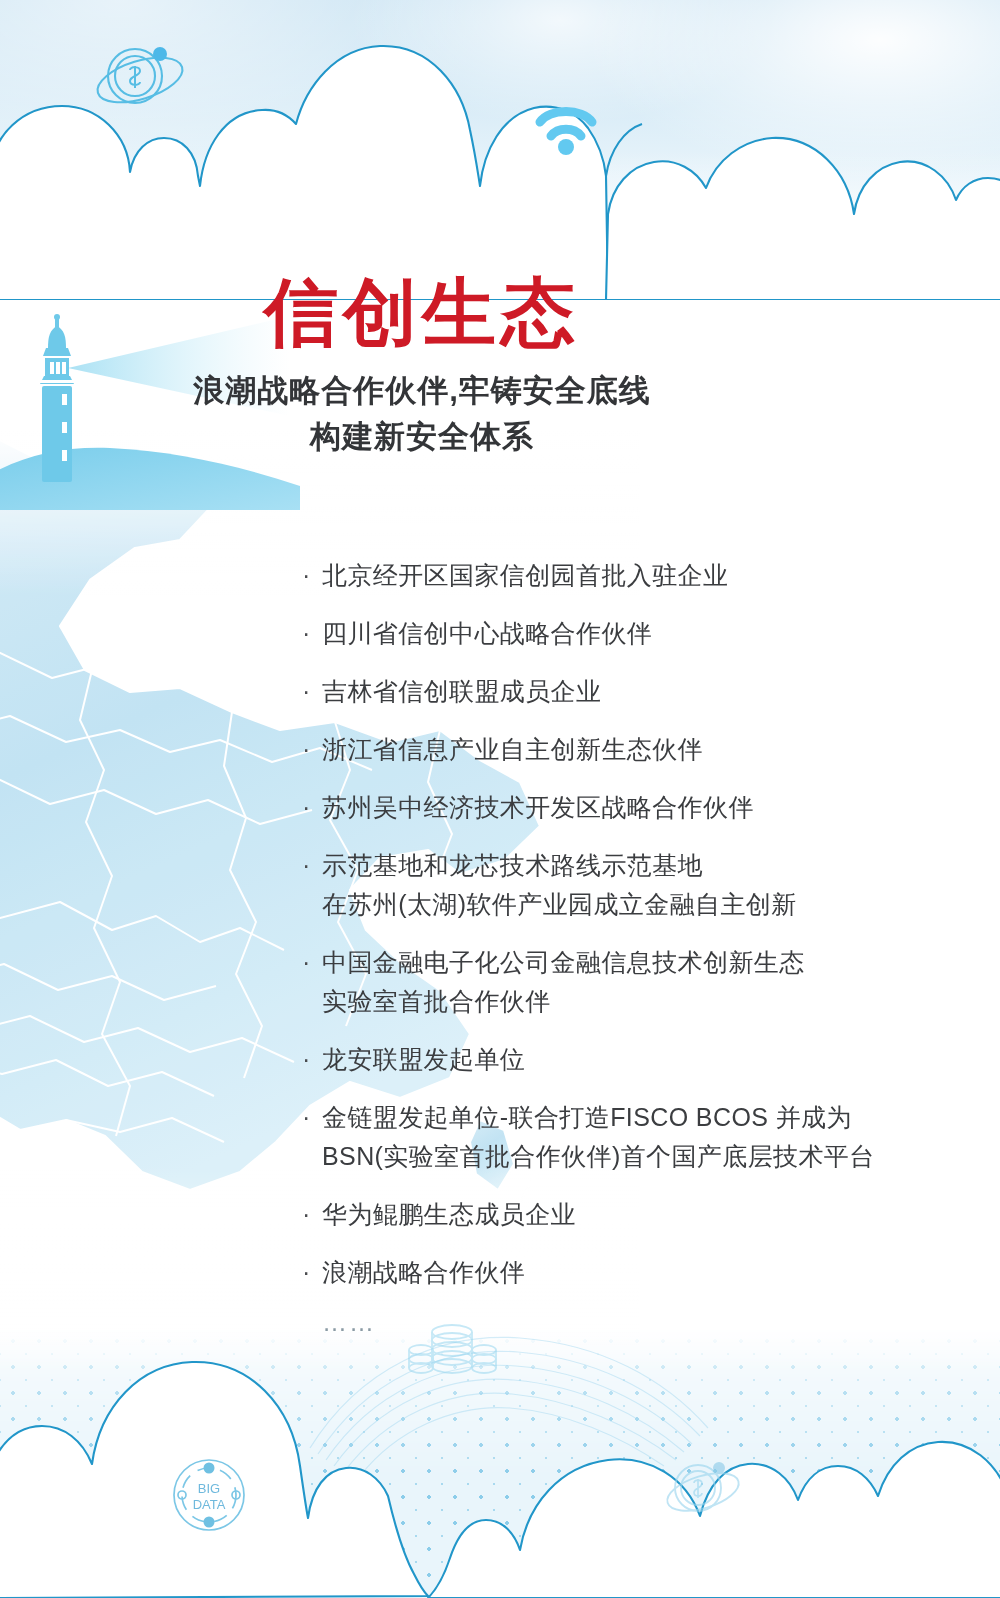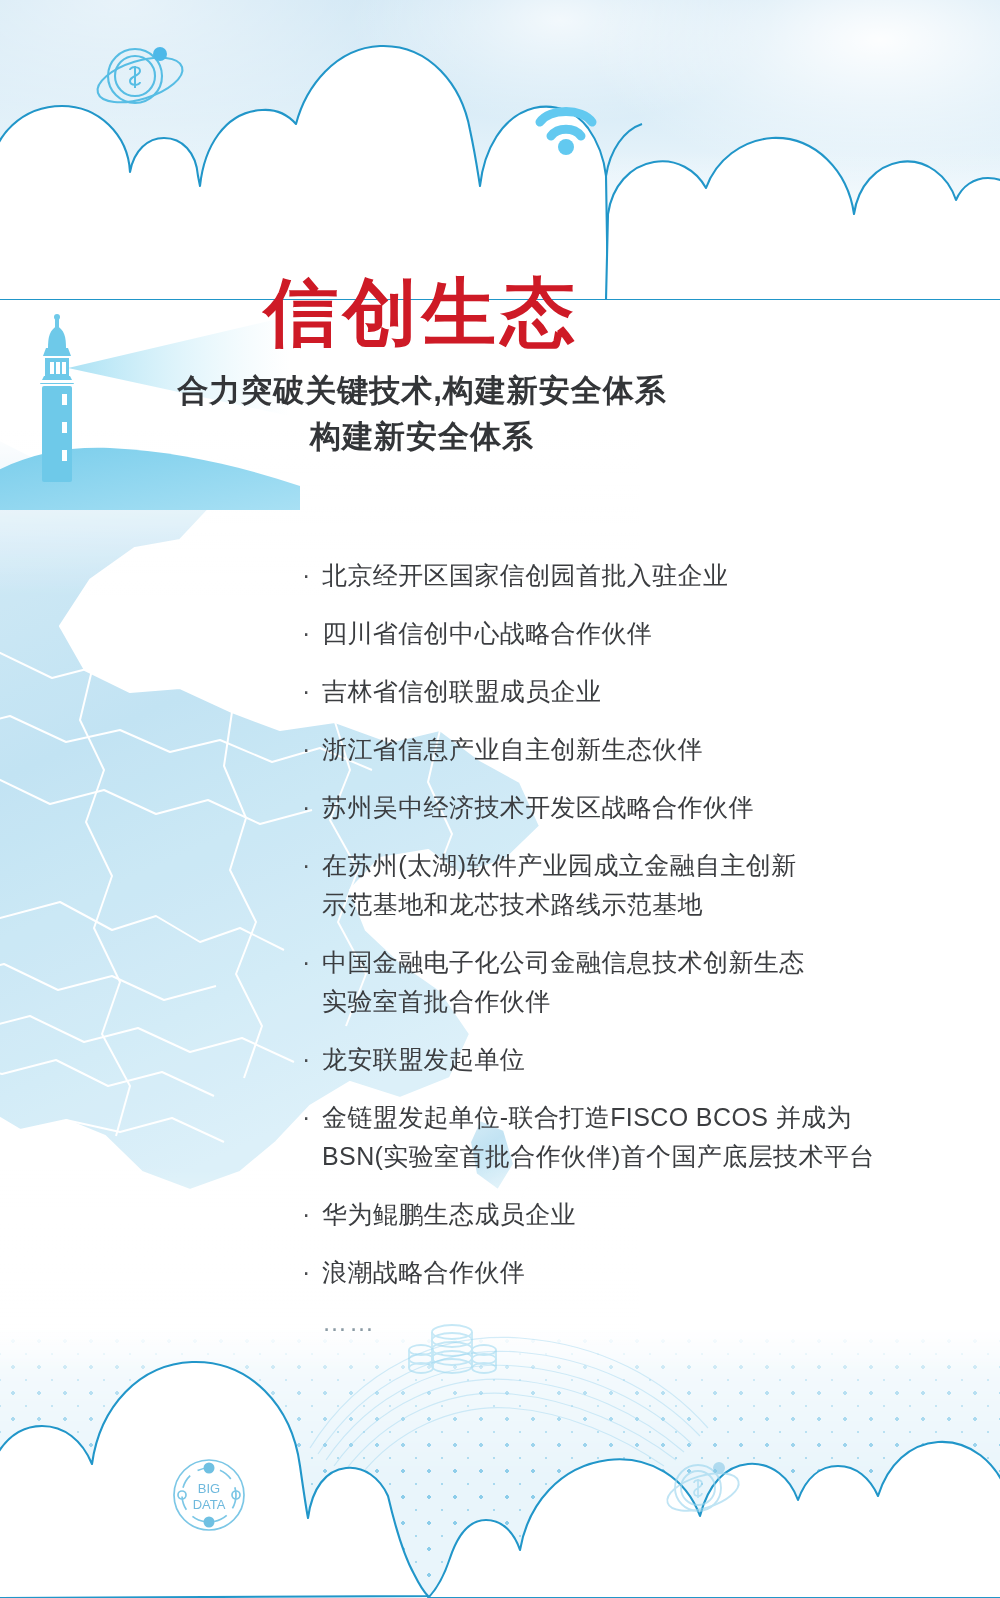--- a/index.html
+++ b/index.html
@@ -288,21 +288,21 @@
         <ellipse cx="43" cy="44" rx="37" ry="16" transform="rotate(-17 43 44)"></ellipse>
         <path d="M38 31 L38 50 M34 35 C 34 31 42 31 42 35.5 C 42 40 34 40 34 44.5 C 34 49 42 49 42 45" stroke-width="1.7"></path>
       </g>
       <circle cx="59" cy="20" r="6" fill="#8ccbe8"></circle>
     </svg>
   </div>
 
   <div class="title-block">
     <h1 class="main-title">信创生态</h1>
     <div class="subtitle">
-      <div>合力突破关键技术,构建新安全体系</div>
+      <div>浪潮战略合作伙伴,牢铸安全底线</div>
       <div>构建新安全体系</div>
     </div>
   </div>
 
   <div class="list" id="list-root">
       <div class="list-item">
         <span class="bullet">·</span>
         <span class="line">北京经开区国家信创园首批入驻企业</span>
       </div>
       <div class="list-item">
@@ -316,22 +316,22 @@
       <div class="list-item">
         <span class="bullet">·</span>
         <span class="line">浙江省信息产业自主创新生态伙伴</span>
       </div>
       <div class="list-item">
         <span class="bullet">·</span>
         <span class="line">苏州吴中经济技术开发区战略合作伙伴</span>
       </div>
       <div class="list-item">
         <span class="bullet">·</span>
+        <span class="line">示范基地和龙芯技术路线示范基地</span>
         <span class="line">在苏州(太湖)软件产业园成立金融自主创新</span>
-        <span class="line">示范基地和龙芯技术路线示范基地</span>
       </div>
       <div class="list-item">
         <span class="bullet">·</span>
         <span class="line">中国金融电子化公司金融信息技术创新生态</span>
         <span class="line">实验室首批合作伙伴</span>
       </div>
       <div class="list-item">
         <span class="bullet">·</span>
         <span class="line">龙安联盟发起单位</span>
       </div>

